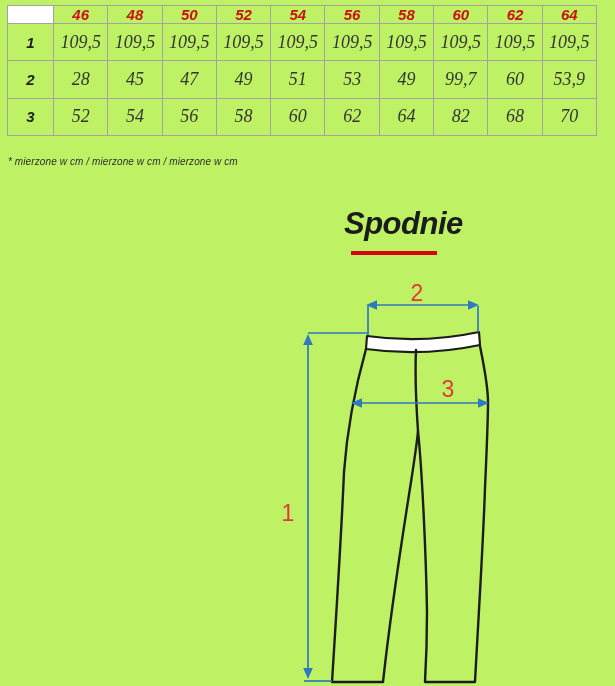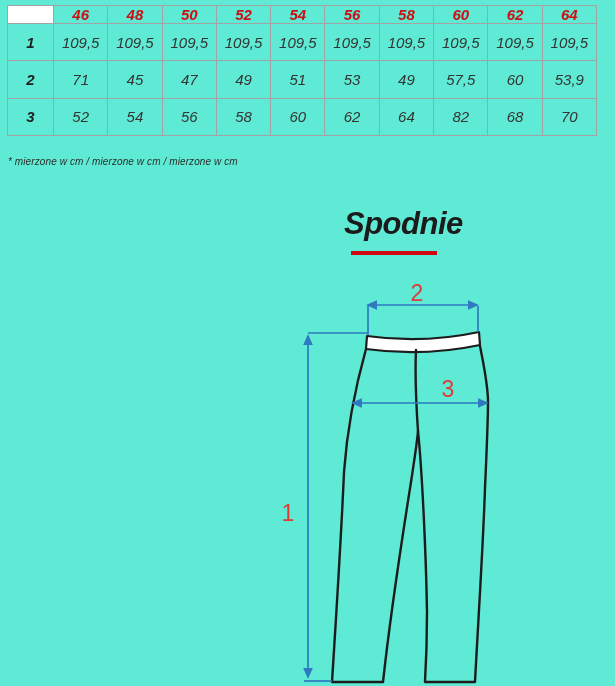--- a/index.html
+++ b/index.html
@@ -6,38 +6,38 @@
     --red-header:#cc1014;
     --red-label:#e03a36;
     --blue:#2e79c0;
     --underline:#d00613;
     --border:#a3a3a3;
     --text:#343434;
     --ink:#1c1c1c;
   }
   html,body{margin:0;padding:0;background:#ffffff;}
   .page{
-    position:relative;width:615px;height:686px;background:#5eead4;overflow:hidden;
+    position:relative;width:615px;height:686px;background:#bef264;overflow:hidden;
     font-family:"Liberation Sans", sans-serif;
   }
   
   table.size-table{
     position:absolute;left:7px;top:5px;width:590px;height:131px;
     border-collapse:collapse;table-layout:fixed;
   }
   table.size-table th,table.size-table td{
     border:1px solid var(--border);
     text-align:center;vertical-align:middle;
     font-style:italic;padding:0;
   }
   table.size-table col.label-col{width:46px;}
   th.corner{background:#fff;}
   th.size-h{color:var(--red-header);font-weight:bold;font-size:15px;}
   th.row-label{color:#222;font-weight:bold;font-size:15px;}
-  td.value-cell{color:var(--text);font-size:15px;font-weight:400;}
+  td.value-cell{color:var(--text);font-size:18px;font-weight:400;font-family:Liberation Serif, serif;}
   
   .footnotes{
     position:absolute;left:8px;top:151px;
     font-style:italic;font-size:10px;line-height:22.5px;color:#2d2d2d;
     letter-spacing:0.1px;
   }
   
   .section-title{
     position:absolute;left:344px;top:206px;margin:0;
     font-size:31px;font-weight:bold;font-style:italic;color:#1b1b1b;
@@ -88,28 +88,28 @@
           <td class="value-cell">109,5</td>
           <td class="value-cell">109,5</td>
           <td class="value-cell">109,5</td>
           <td class="value-cell">109,5</td>
           <td class="value-cell">109,5</td>
           <td class="value-cell">109,5</td>
           <td class="value-cell">109,5</td>
         </tr>
         <tr>
           <th class="row-label">2</th>
-          <td class="value-cell">71</td>
+          <td class="value-cell">28</td>
           <td class="value-cell">45</td>
           <td class="value-cell">47</td>
           <td class="value-cell">49</td>
           <td class="value-cell">51</td>
           <td class="value-cell">53</td>
           <td class="value-cell">49</td>
-          <td class="value-cell">57,5</td>
+          <td class="value-cell">99,7</td>
           <td class="value-cell">60</td>
           <td class="value-cell">53,9</td>
         </tr>
         <tr>
           <th class="row-label">3</th>
           <td class="value-cell">52</td>
           <td class="value-cell">54</td>
           <td class="value-cell">56</td>
           <td class="value-cell">58</td>
           <td class="value-cell">60</td>

